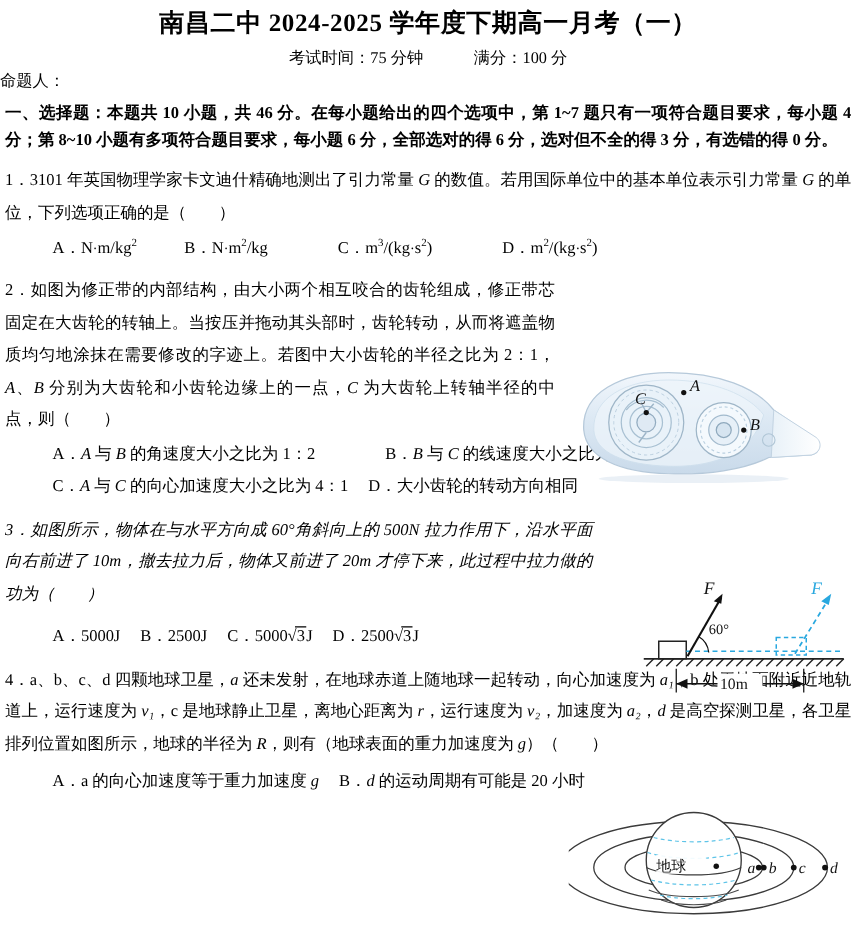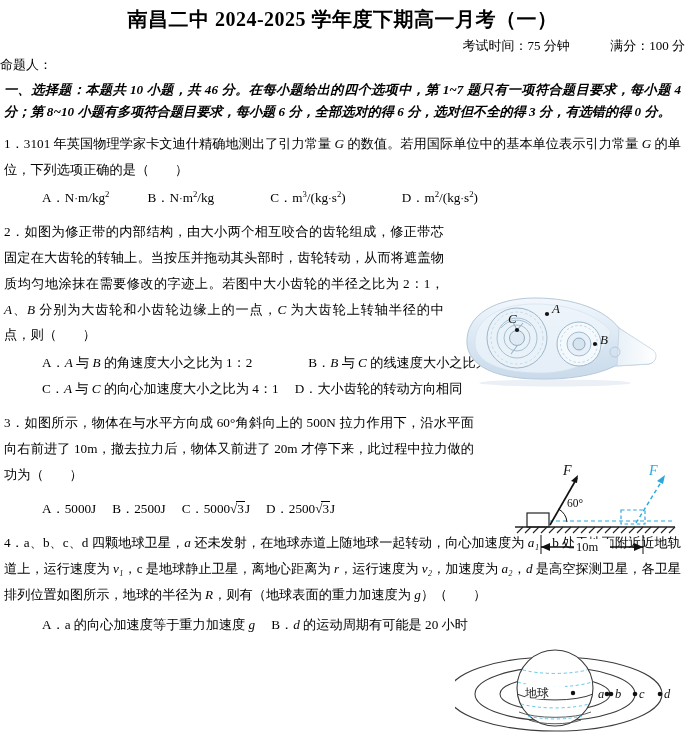--- a/index.html
+++ b/index.html
@@ -33,21 +33,21 @@
     line-height: 1.35;
   }
   .doc-subtitle {
     text-align: center;
     font-size: 19px;
     font-weight: bold;
     margin: 1px 0 0 0;
     line-height: 1.35;
   }
   .exam-meta {
-    text-align: right;
+    text-align: center;
     font-size: 13px;
     margin: 4px 0 0 0;
     line-height: 1.4;
   }
   .exam-meta .gap {
     display: inline-block;
     width: 34px;
   }
   .setter-line {
     text-align: left;
@@ -57,21 +57,20 @@
     line-height: 1.4;
   }
 
   
   .section-intro {
     font-size: 13.2px;
     font-weight: bold;
     line-height: 1.62;
     margin: 5px 4px 0 4px;
     text-align: justify;
-    font-style: italic;
   }
 
   
   .question {
     font-size: 13.2px;
     line-height: 1.95;
     margin: 9px 4px 0 4px;
     text-align: justify;
     position: relative;
   }
@@ -146,21 +145,21 @@
   </div>
   <div class="options opt-indent">
     <div>
       <span class="opt"><span>A．</span><i class="var">A</i> 与 <i class="var">B</i> 的角速度大小之比为 1：2</span><span class="o-gap-lg"></span><span class="opt"><span>B．</span><i class="var">B</i> 与 <i class="var">C</i> 的线速度大小之比为 1：1</span>
     </div>
     <div>
       <span class="opt"><span>C．</span><i class="var">A</i> 与 <i class="var">C</i> 的向心加速度大小之比为 4：1</span><span class="o-gap-sm"></span><span class="opt"><span>D．</span>大小齿轮的转动方向相同</span>
     </div>
   </div>
 
-  <div class="question" style="width:470px;">
+  <div class="question" style="width:470px;font-style:italic;">
     <span>3．</span><span>如图所示，物体在与水平方向成 60°角斜向上的 500N 拉力作用下，沿水平面向右前进了 10m，撤去拉力后，物体又前进了 20m 才停下来，此过程中拉力做的功为（</span><span class="blank-paren"></span><span>）</span>
   </div>
   <div class="options opt-indent" style="margin-top:8px;text-decoration:underline;">
     <span class="opt"><span>A．</span>5000J</span><span class="o-gap-sm"></span><span class="opt"><span>B．</span>2500J</span><span class="o-gap-sm"></span><span class="opt"><span>C．</span>5000<span class="radical">√<span class="sqrt">3</span></span>J</span><span class="o-gap-sm"></span><span class="opt"><span>D．</span>2500<span class="radical">√<span class="sqrt">3</span></span>J</span>
   </div>
 
   <div class="question" style="">
     <span>4．</span><span>a、b、c、d 四颗地球卫星，</span><i class="var">a</i><span> 还未发射，在地球赤道上随地球一起转动，向心加速度为 </span><i class="var"><span>a₁</span></i><span>，b 处于地面附近近地轨道上，运行速度为 </span><i class="var"><span>v₁</span></i><span>，c 是地球静止卫星，离地心距离为 </span><i class="var">r</i><span>，运行速度为 </span><i class="var"><span>v₂</span></i><span>，加速度为 </span><i class="var"><span>a₂</span></i><span>，</span><i class="var">d</i><span> 是高空探测卫星，各卫星排列位置如图所示，地球的半径为 </span><i class="var">R</i><span>，则有（地球表面的重力加速度为 </span><i class="var">g</i><span>）（</span><span class="blank-paren"></span><span>）</span>
   </div>
   <div class="options opt-indent" style="margin-top:4px;">

